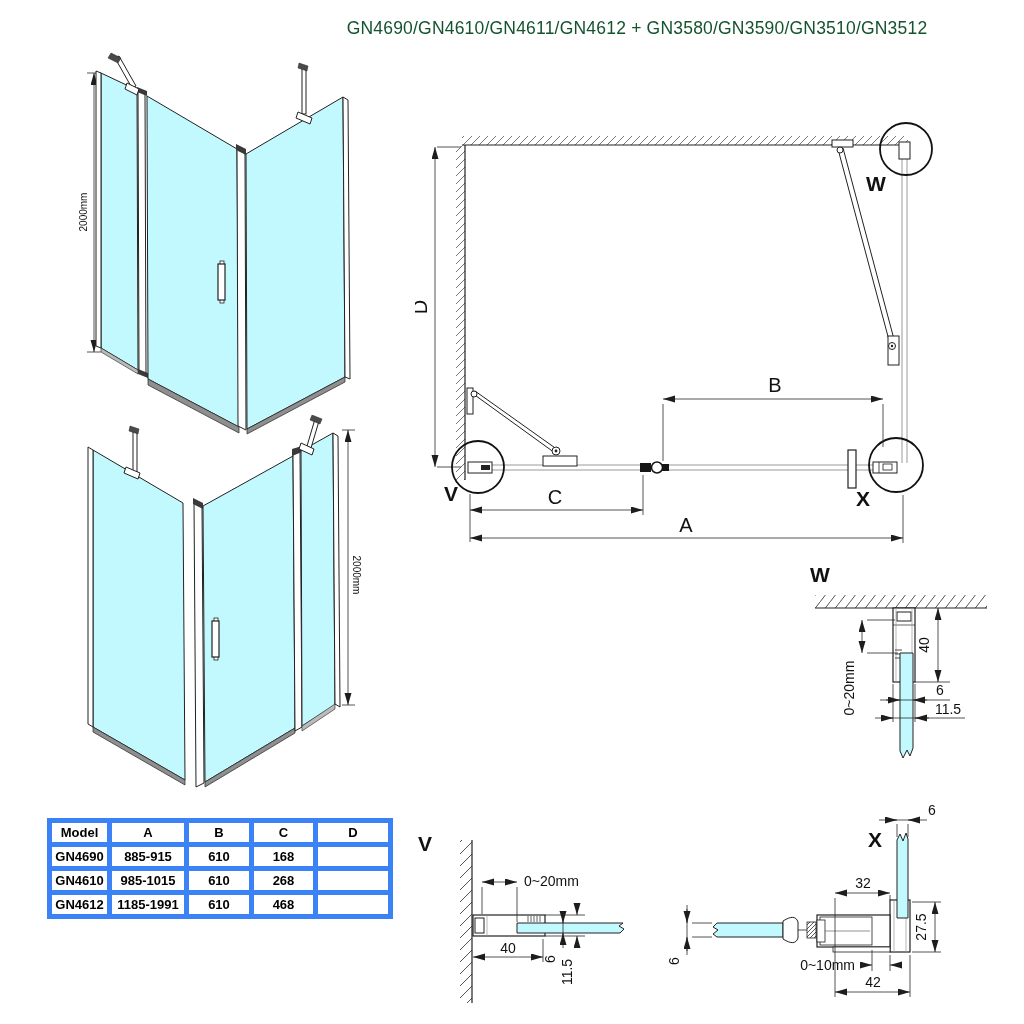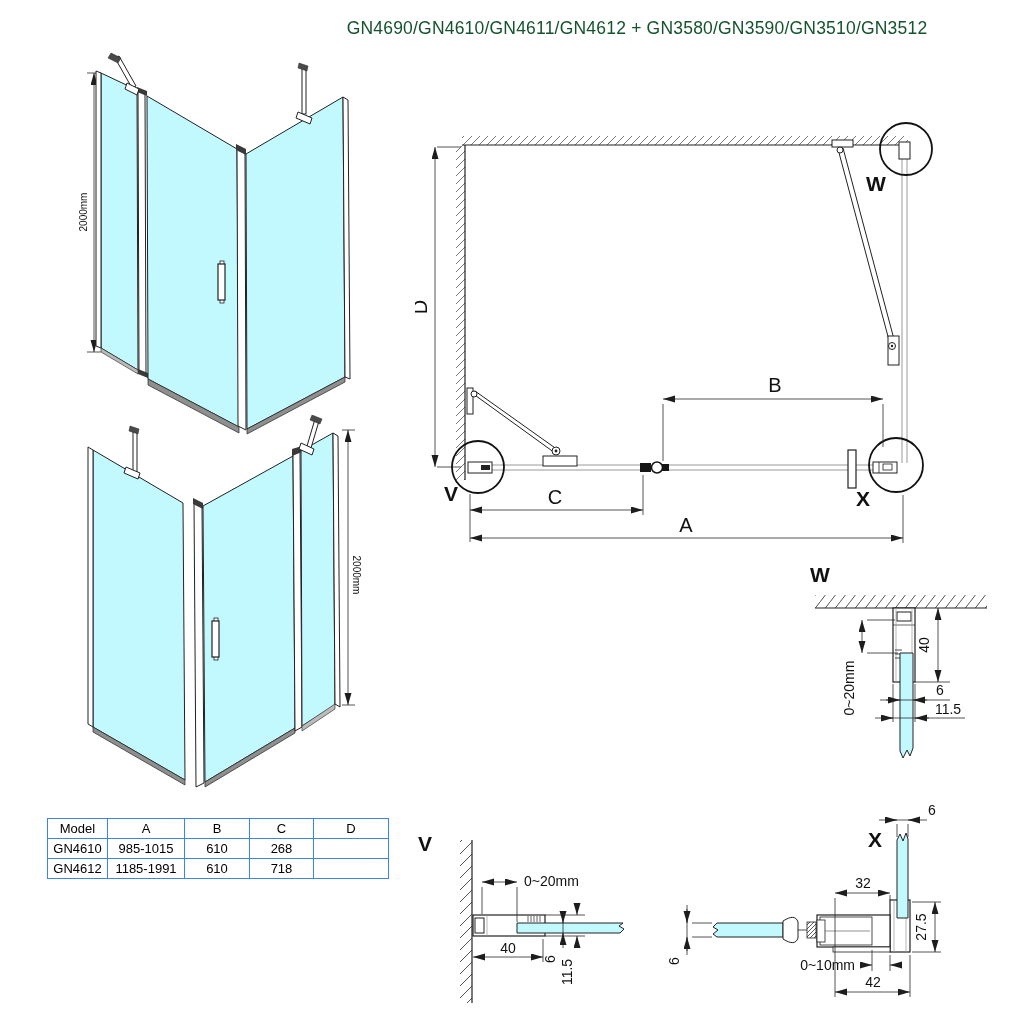--- a/index.html
+++ b/index.html
@@ -7,22 +7,22 @@
        font-family:"Liberation Sans", sans-serif;color:#1d1d1d;}
   .abs{position:absolute;}
   #title{left:280px;top:18px;width:714px;text-align:center;
          font-size:17.5px;letter-spacing:0.2px;color:#14532d;}
   svg text{font-family:"Liberation Sans", sans-serif;fill:#111;}
   svg .dimtxt{font-size:14px;}
   svg .bigdim{font-size:20px;}
   svg .marker{font-size:21px;font-weight:bold;}
   svg .tiny{font-size:10px;}
   table.spec{border-collapse:collapse;font-size:13px;color:#000;}
-  table.spec td,table.spec th{border:1px solid #3b82f6;height:19px;padding:0 2px;
-        text-align:center;font-weight:normal;white-space:nowrap;}
+  table.spec td,table.spec th{border:5px solid #3b82f6;height:19px;padding:0 2px;
+        text-align:center;font-weight:bold;white-space:nowrap;}
 </style>
 </head>
 <body>
 
 <div id="title" class="abs">GN4690/GN4610/GN4611/GN4612 + GN3580/GN3590/GN3510/GN3512</div>
 
 <svg class="abs" style="left:60px;top:50px" width="300" height="400" viewBox="0 0 300 400">
   <defs>
     <marker id="m1" markerUnits="userSpaceOnUse" markerWidth="13" markerHeight="8" refX="12" refY="3.5" orient="auto-start-reverse">
       <path d="M0,0 L12,3.5 L0,7 Z" fill="#1d1d1d"></path>
@@ -419,27 +419,34 @@
     </colgroup>
   <tbody>
       <tr>
     <th>Model</th>
     <th>A</th>
     <th>B</th>
     <th>C</th>
     <th>D</th>
   </tr>
   <tr>
+    <td>GN4690</td>
+    <td>885-915</td>
+    <td>610</td>
+    <td>168</td>
+    <td></td>
+  </tr>
+  <tr>
     <td>GN4610</td>
     <td>985-1015</td>
     <td>610</td>
     <td>268</td>
     <td></td>
   </tr>
   <tr>
     <td>GN4612</td>
     <td>1185-1991</td>
     <td>610</td>
-    <td>718</td>
+    <td>468</td>
     <td></td>
   </tr>
 </tbody>
   </table>
 
 </body></html>

